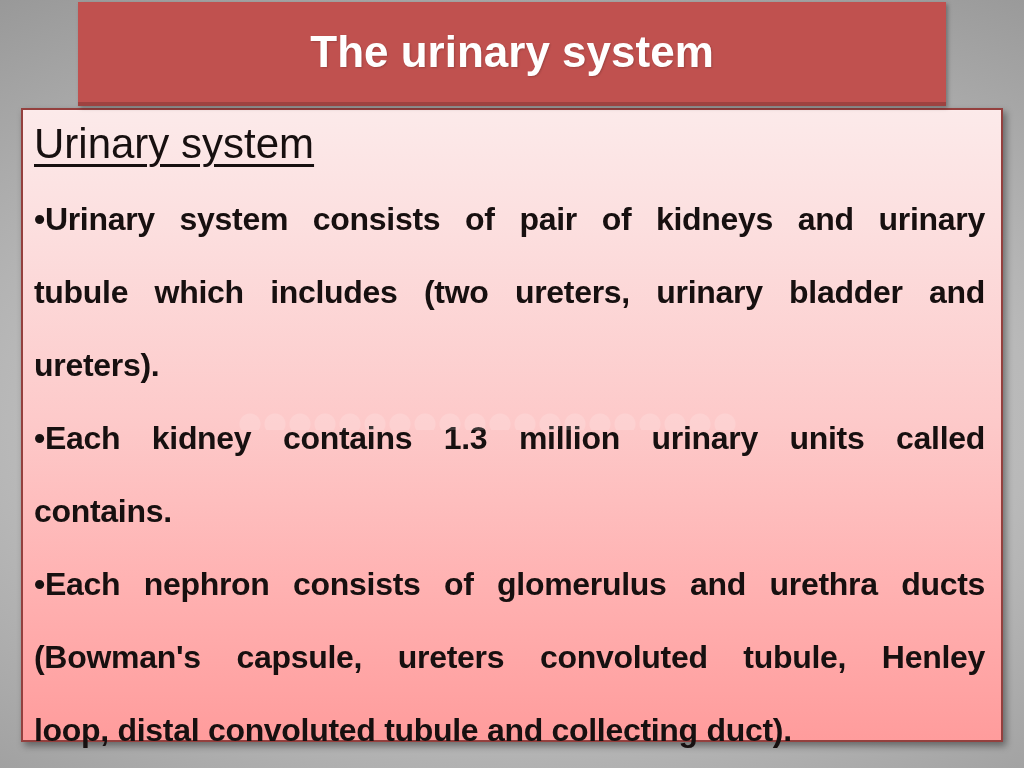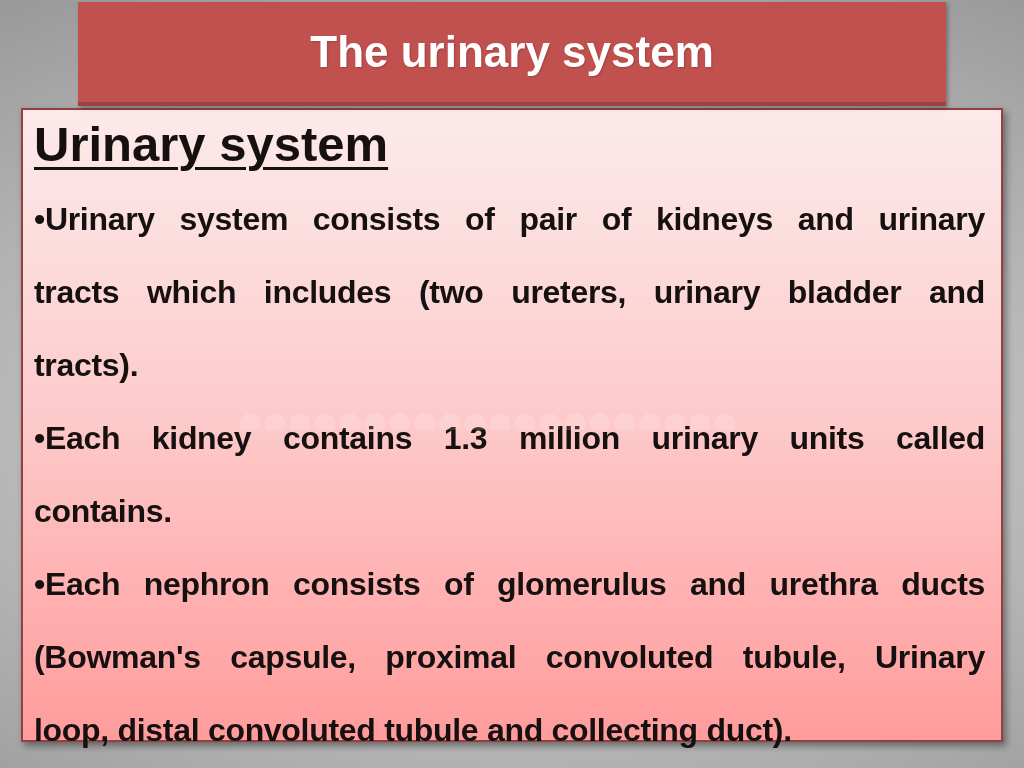--- a/index.html
+++ b/index.html
@@ -61,22 +61,22 @@
       #ffb2b2 75%,
       var(--box-bg-bottom, #ff9c9c) 100%);
     box-shadow: 3px 4px 7px rgba(0,0,0,0.40);
     z-index: 1;
     padding: 8px 16px 0 11px;
     box-sizing: border-box;
     color: var(--body-text, #171010);
   }
 
   .heading {
-    font-size: 49px;
-    font-weight: bold;
+    font-size: 42px;
+    font-weight: normal;
     line-height: 52px;
     margin: 0 0 18px 0;
   }
   .heading span {
     text-decoration: underline;
     text-decoration-thickness: 3px;
     text-underline-offset: 6px;
   }
 
   .para {
@@ -122,30 +122,30 @@
   </div>
 
   <div class="content-box">
     <div class="heading">
       <span>Urinary system</span>
     </div>
 
     <div class="paragraphs">
         <div class="para">
           <div class="tline">•Urinary system consists of pair of kidneys and urinary</div>
-          <div class="tline">tracts which includes (two ureters, urinary bladder and</div>
-          <div class="tline last">tracts).</div>
+          <div class="tline">tubule which includes (two ureters, urinary bladder and</div>
+          <div class="tline last">ureters).</div>
         </div>
         <div class="para">
           <div class="tline">•Each kidney contains 1.3 million urinary units called</div>
           <div class="tline last">contains.</div>
         </div>
         <div class="para">
           <div class="tline">•Each nephron consists of glomerulus and urethra ducts</div>
-          <div class="tline">(Bowman's capsule, proximal convoluted tubule, Urinary</div>
+          <div class="tline">(Bowman's capsule, ureters convoluted tubule, Henley</div>
           <div class="tline last">loop, distal convoluted tubule and collecting duct).</div>
         </div>
       </div>
 
     <div class="artifact"></div>
   </div>
 
 </div>
 
 </body></html>

